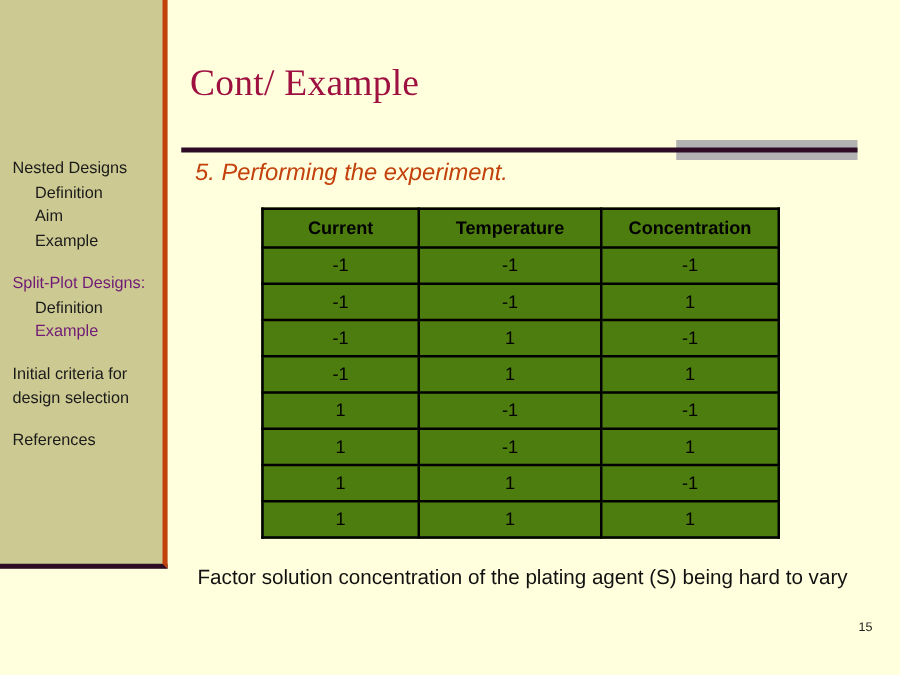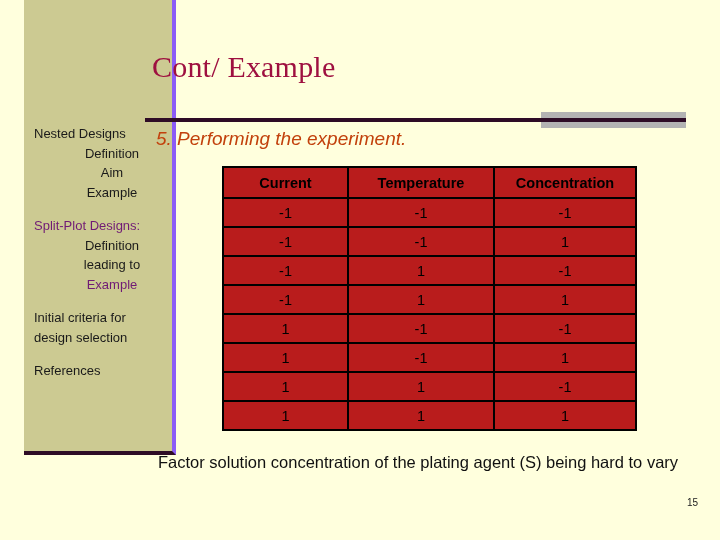--- a/index.html
+++ b/index.html
@@ -13,42 +13,40 @@
     font-family: "Liberation Sans", sans-serif;
     overflow: hidden;
     position: relative;
   }
 
   
   #sidebar {
     position: absolute;
     left: 0;
     top: 0;
-    width: 152px;
+    width: 134px;
     height: 455px;
     background: #ccca92;
-    border-right: 4px solid #8b5cf6;
+    border-right: 4px solid #c2410c;
     border-bottom: 4px solid #2e0c26;
     box-sizing: border-box;
     padding-top: 124px;
-    margin-left: 24px;
   }
   .nav-group {
     margin-bottom: 14px;
   }
   .nav-item {
     font-size: 13px;
     line-height: 19.5px;
     color: #1a1a1a;
     padding-left: 10px;
     white-space: nowrap;
   }
   .nav-item.indent {
     padding-left: 28px;
-    text-align: center;
   }
   .nav-item.accent {
     color: #701a75;
   }
 
   
   #title {
     position: absolute;
     left: 152px;
     top: 50px;
@@ -84,26 +82,26 @@
     top: 128px;
     font-size: 19px;
     font-style: italic;
     color: #c2410c;
     white-space: nowrap;
   }
 
   
   #data-table {
     position: absolute;
-    left: 222px;
+    left: 209px;
     top: 166px;
     width: 413px;
     border-collapse: collapse;
     table-layout: fixed;
-    background: #b91c1c;
+    background: #4d7c0f;
   }
   #data-table th,
   #data-table td {
     border: 2px solid #000000;
     text-align: center;
     font-size: 14.5px;
     color: #000000;
     height: 27px;
     padding: 0;
     font-weight: normal;
@@ -140,21 +138,20 @@
 <div id="sidebar">
     <div class="nav-group">
       <div class="nav-item">Nested Designs</div>
       <div class="nav-item indent">Definition</div>
       <div class="nav-item indent">Aim</div>
       <div class="nav-item indent">Example</div>
     </div>
     <div class="nav-group">
       <div class="nav-item accent">Split-Plot Designs:</div>
       <div class="nav-item indent">Definition</div>
-      <div class="nav-item indent">leading to</div>
       <div class="nav-item indent accent">Example</div>
     </div>
     <div class="nav-group">
       <div class="nav-item">Initial criteria for</div>
       <div class="nav-item">design selection</div>
     </div>
     <div class="nav-group">
       <div class="nav-item">References</div>
     </div>
   </div>

